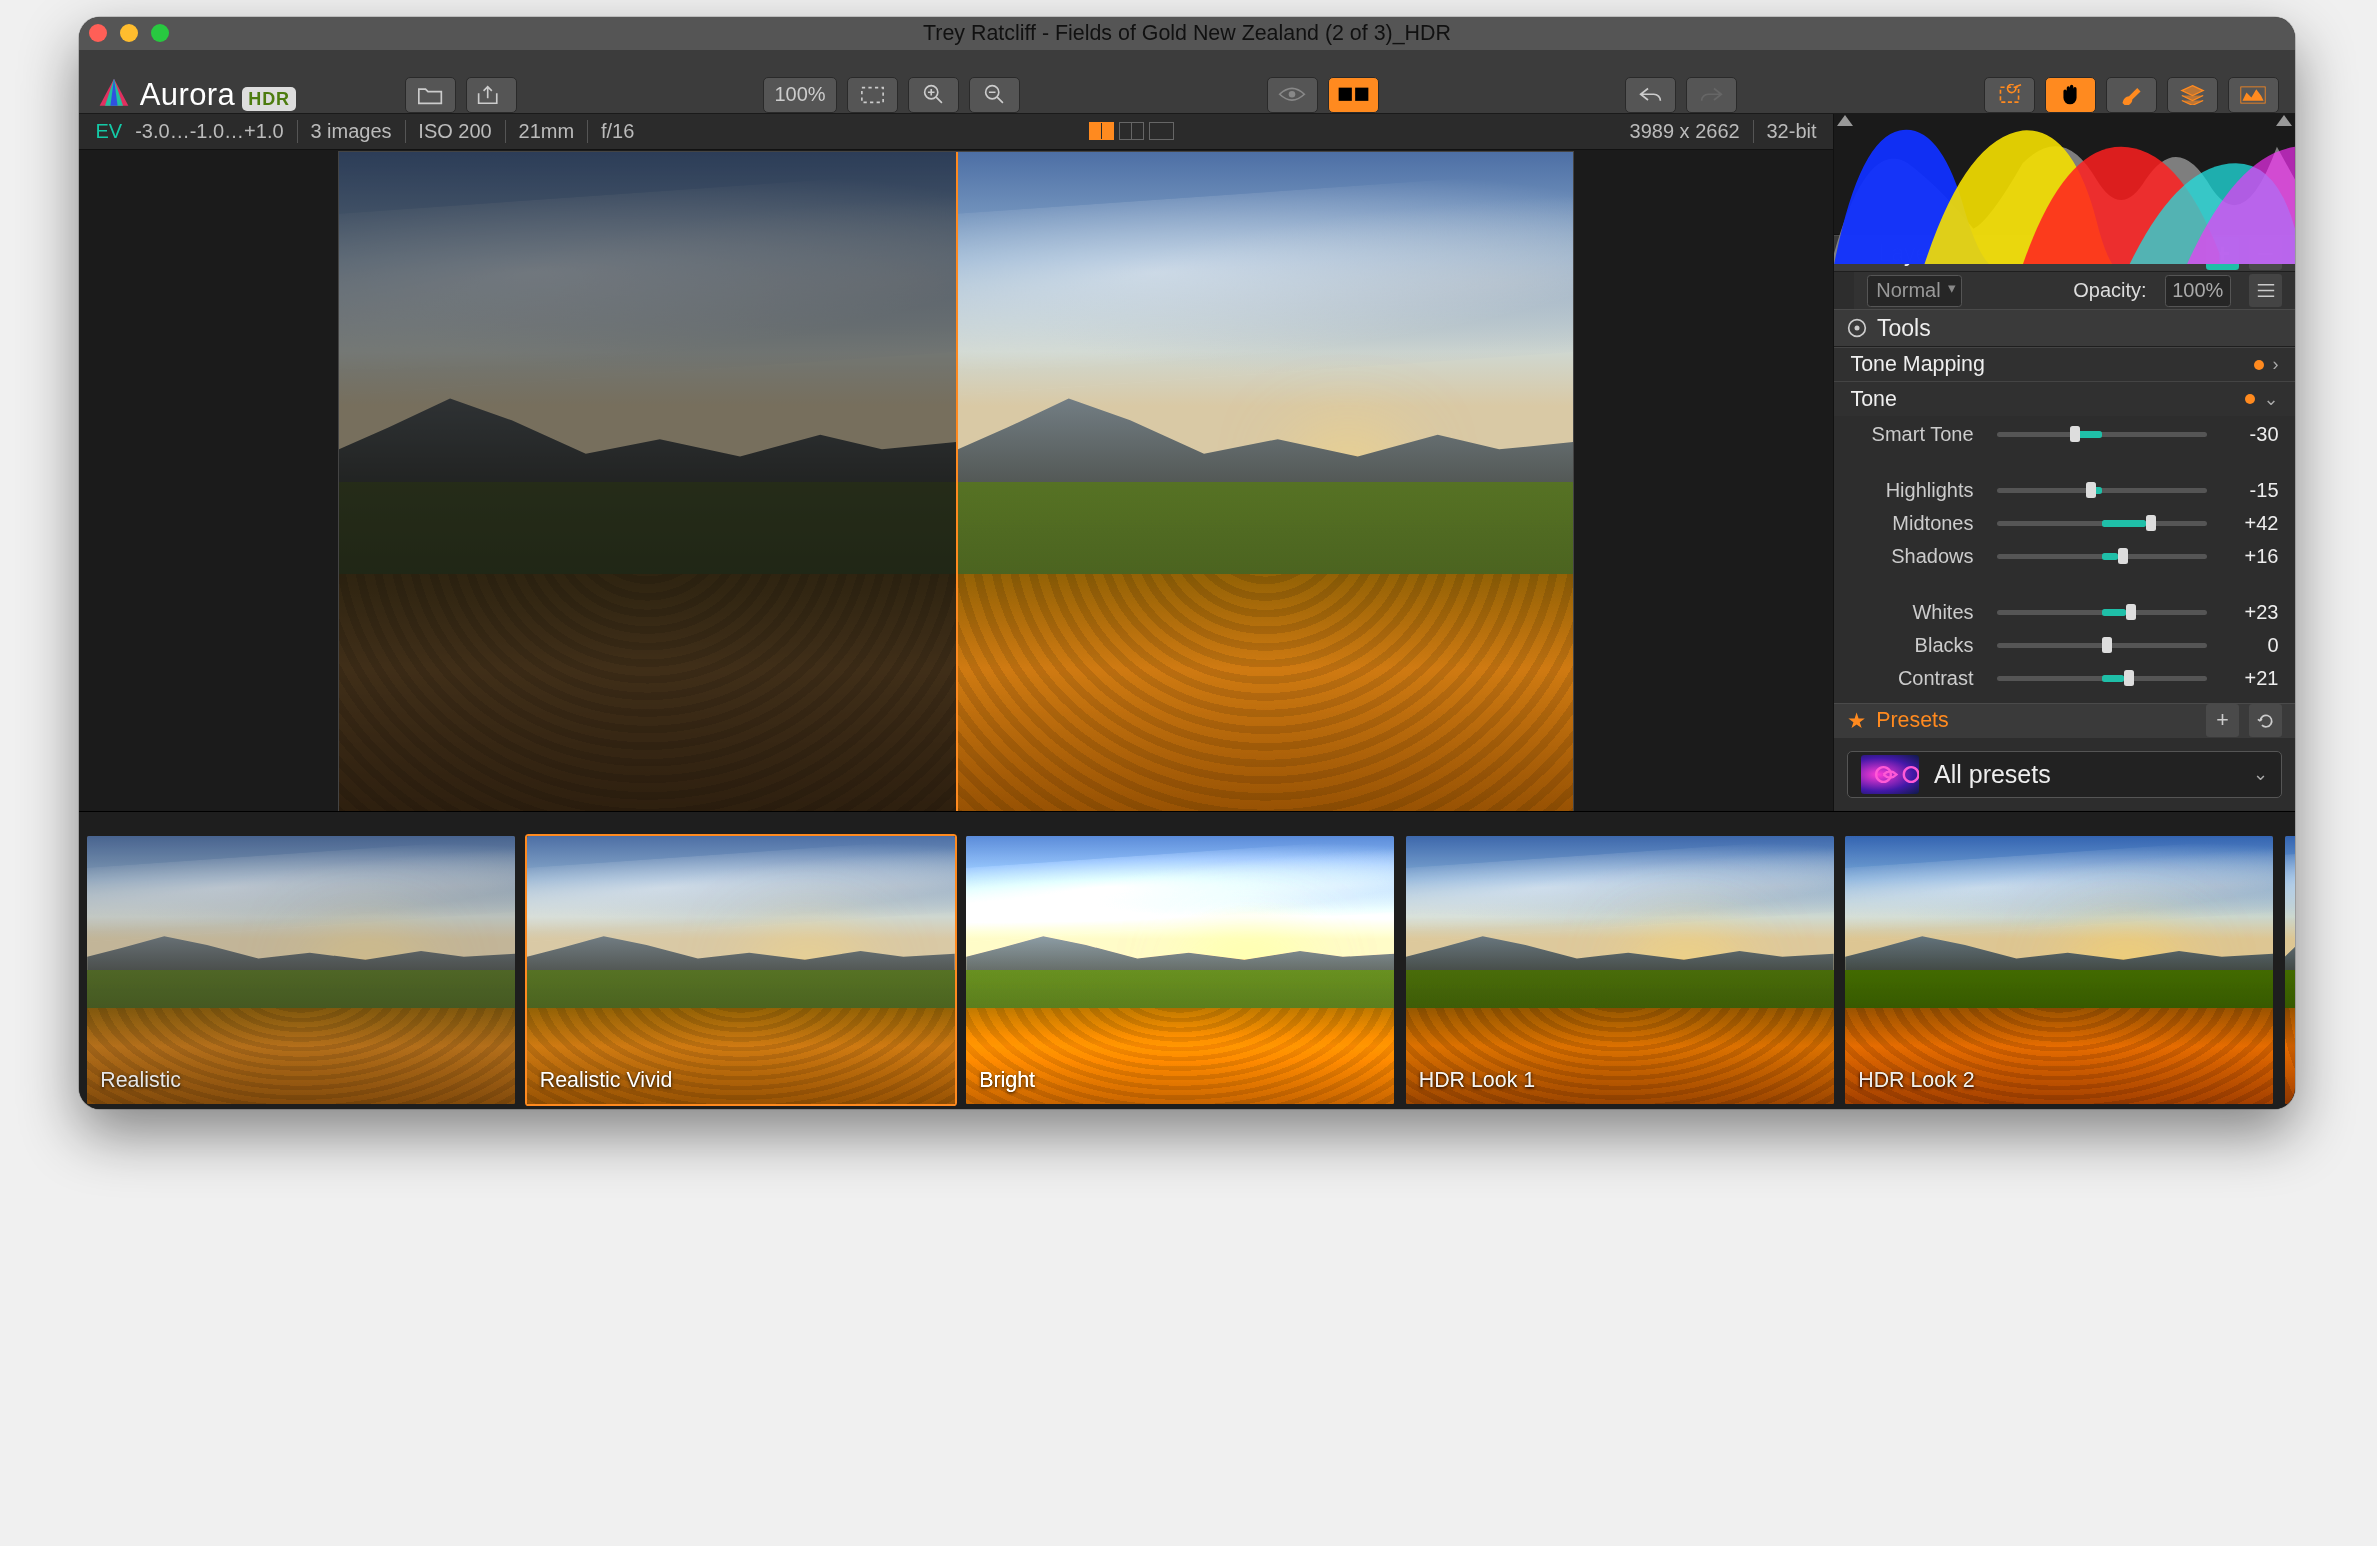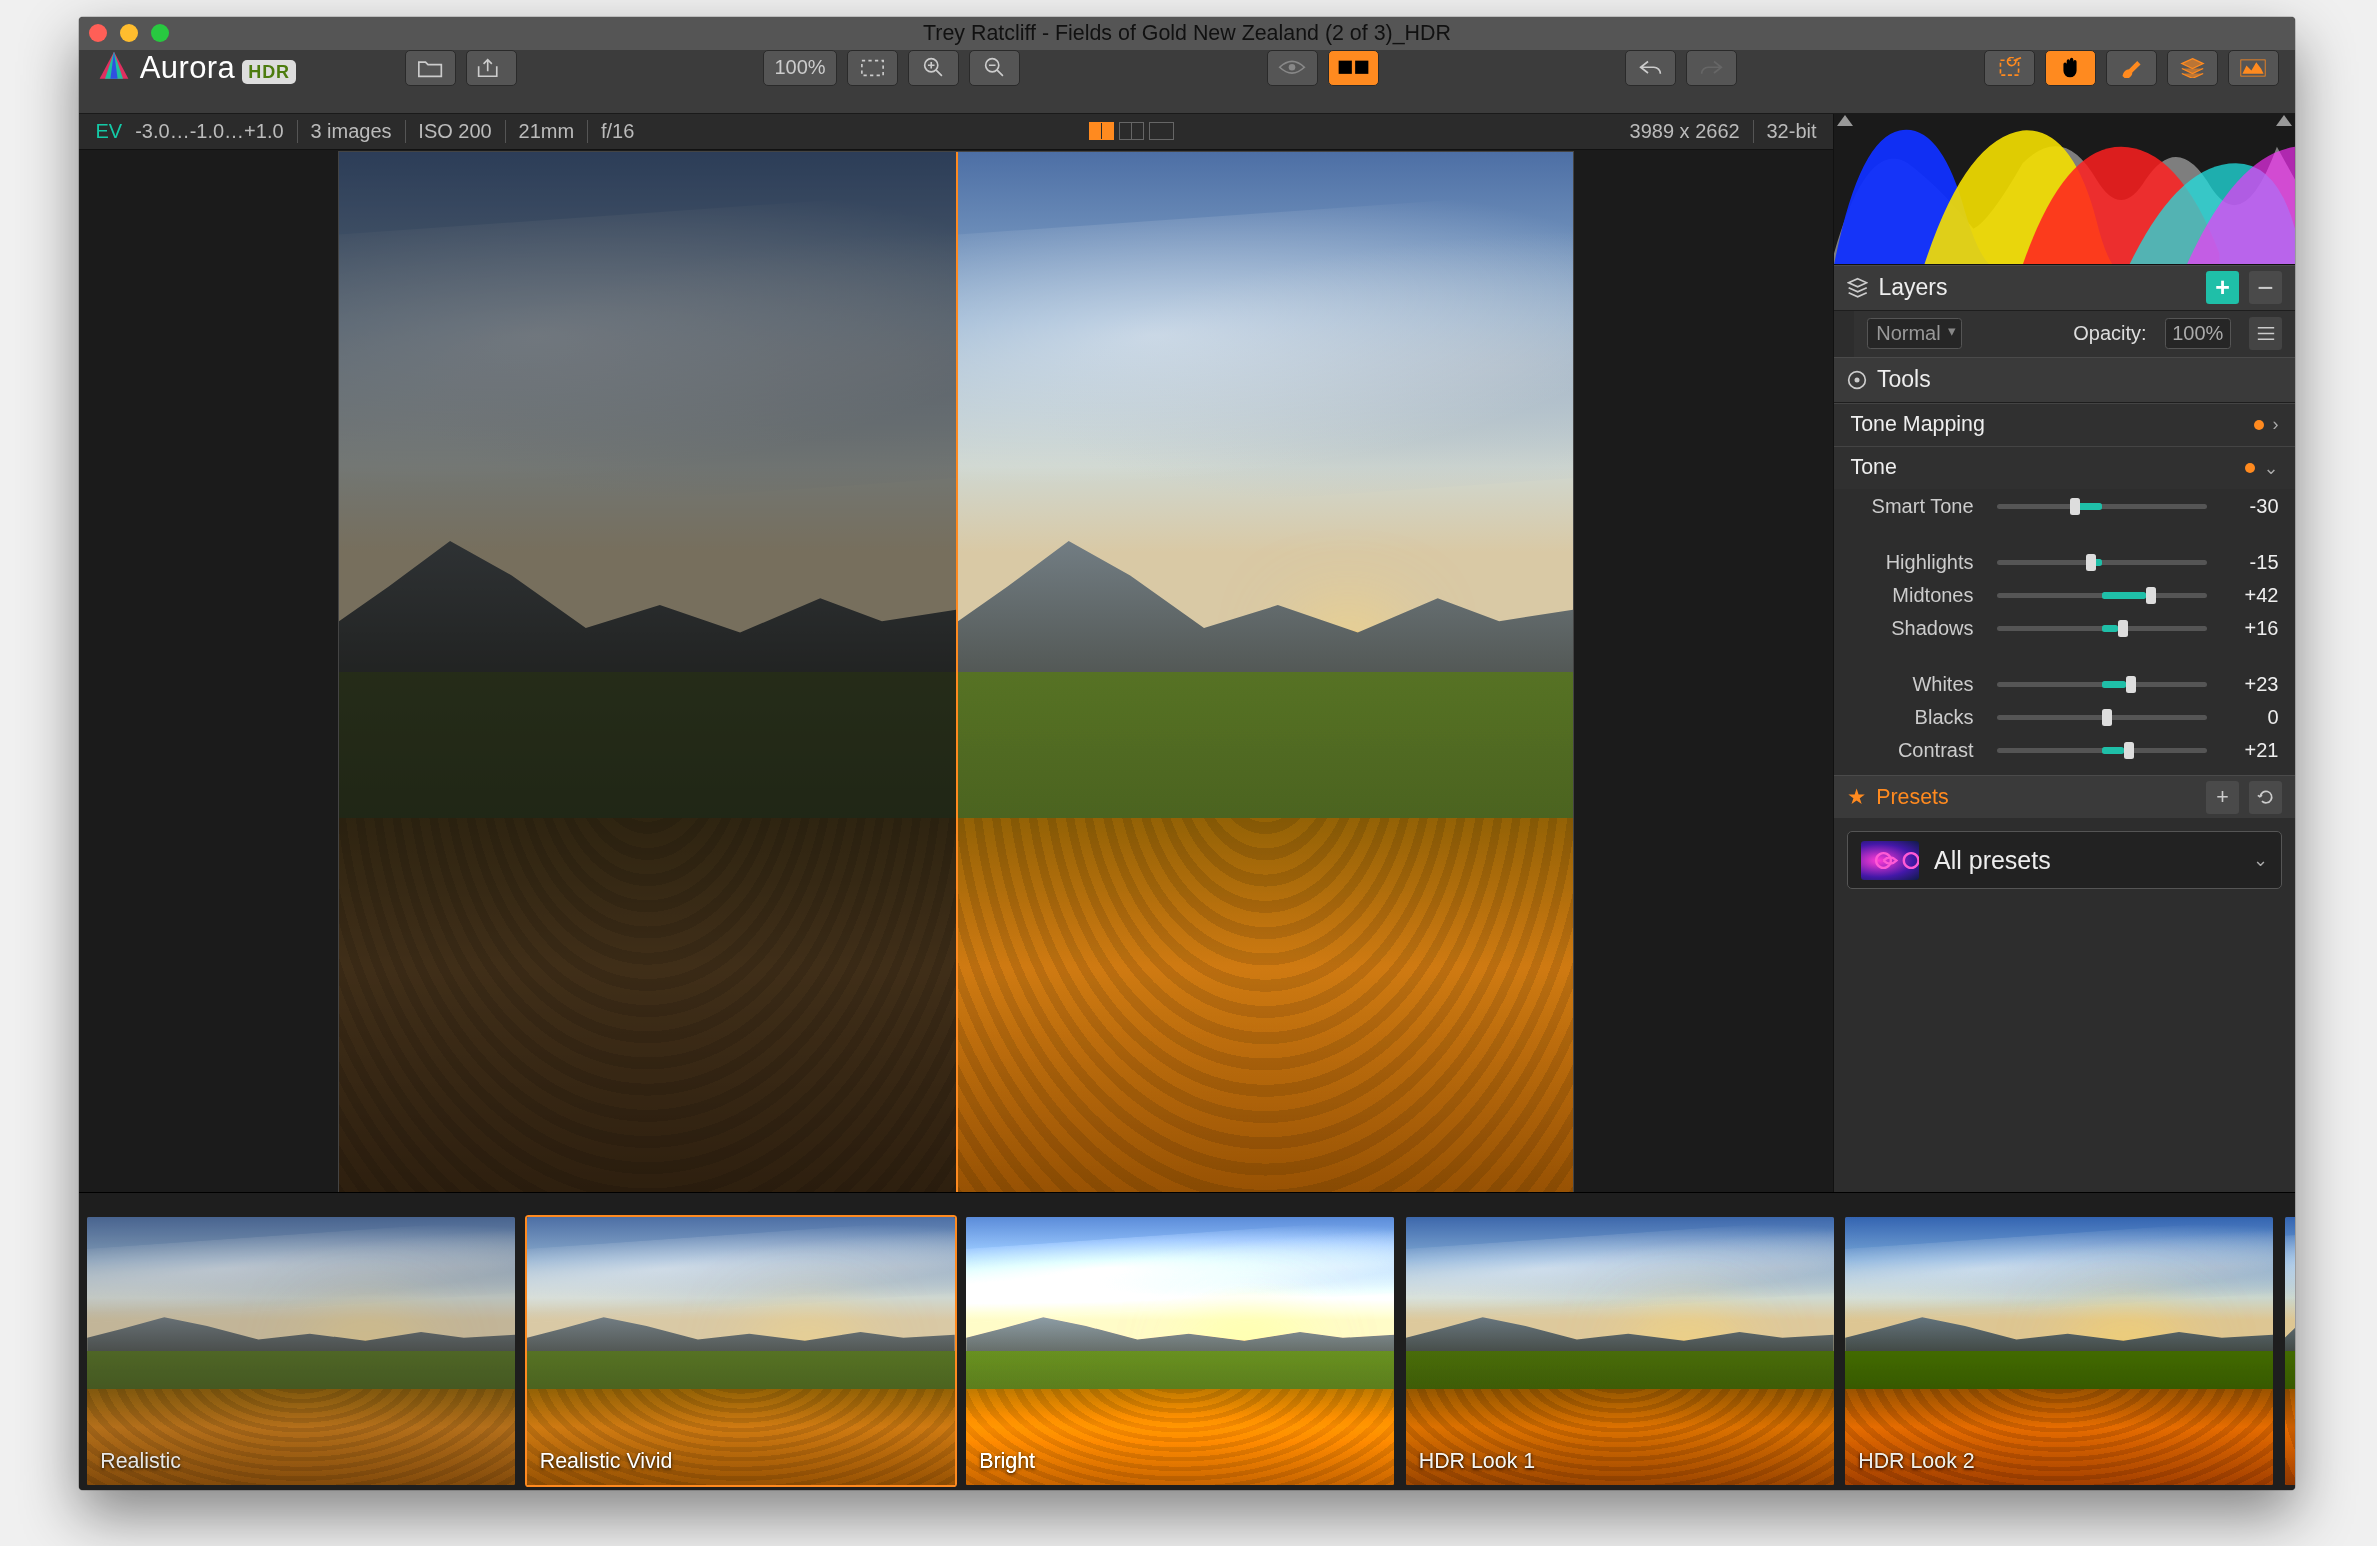--- a/index.html
+++ b/index.html
@@ -1,35 +1,35 @@
 <!DOCTYPE html>
 <html style="font-size:13px"><head>
 <meta charset="utf-8">
 <style>
   * { box-sizing: border-box; margin: 0; padding: 0; }
   html, body { width: 2377px; height: 1547px; font-family: -apple-system, "Helvetica Neue", Arial, sans-serif; background: #f0f0f0; }
 
   .window {
-    position: absolute; left: 79px; top: 16.5px; width: 2216px; height: 1473px;
-    background: #222; border-radius: 4px; box-shadow: 0 25px 58px rgba(0,0,0,0.45), 0 0 0 0.8px rgba(0,0,0,0.2);
+    position: absolute; left: 79px; top: 16.5px; width: 2216px; height: 1092px;
+    background: #222; border-radius: 21px; box-shadow: 0 25px 58px rgba(0,0,0,0.45), 0 0 0 0.8px rgba(0,0,0,0.2);
     overflow: hidden; display: flex; flex-direction: column;
   }
 
   
   .titlebar {
     height: 33px; background: #555; display: flex; align-items: center; padding: 0 10px; position: relative; flex-shrink: 0;
   }
   .traffic-lights { display: flex; gap: 13px; }
   .traffic-lights span { width: 18px; height: 18px; border-radius: 50%; }
   .tl-close { background: #ff5f57; } .tl-min { background: #ffbd2e; } .tl-max { background: #28c940; }
   .titlebar .title { position: absolute; left: 0; right: 0; text-align: center; color: #111; font-size: 21.4px; font-weight: 500; pointer-events: none; }
 
   
   .toolbar {
-    height: 64px; background: #3c3c3c; display: flex; align-items: flex-start; padding: 0 16.5px; gap: 13px; flex-shrink: 0;
+    height: 64px; background: #3c3c3c; display: flex; align-items: flex-end; padding: 0 16.5px; gap: 13px; flex-shrink: 0;
     border-bottom: 0.8px solid #1a1a1a;
   }
   .logo { display: flex; align-items: center; gap: 8.2px; width: 296px; }
   .logo-mark { width: 36px; height: 36px; }
   .logo-text { display: flex; align-items: baseline; gap: 6.6px; color: #fff; }
   .logo-text .brand { font-size: 31px; font-weight: 300; letter-spacing: 0.4px; }
   .badge-hdr { background: #ddd; color: #4d7c0f; font-weight: 700; font-size: 18px; padding: 1.6px 6.6px; border-radius: 5px; letter-spacing: 0.8px; }
 
   .tb-group { display: flex; gap: 10px; }
   .tb-btn {

